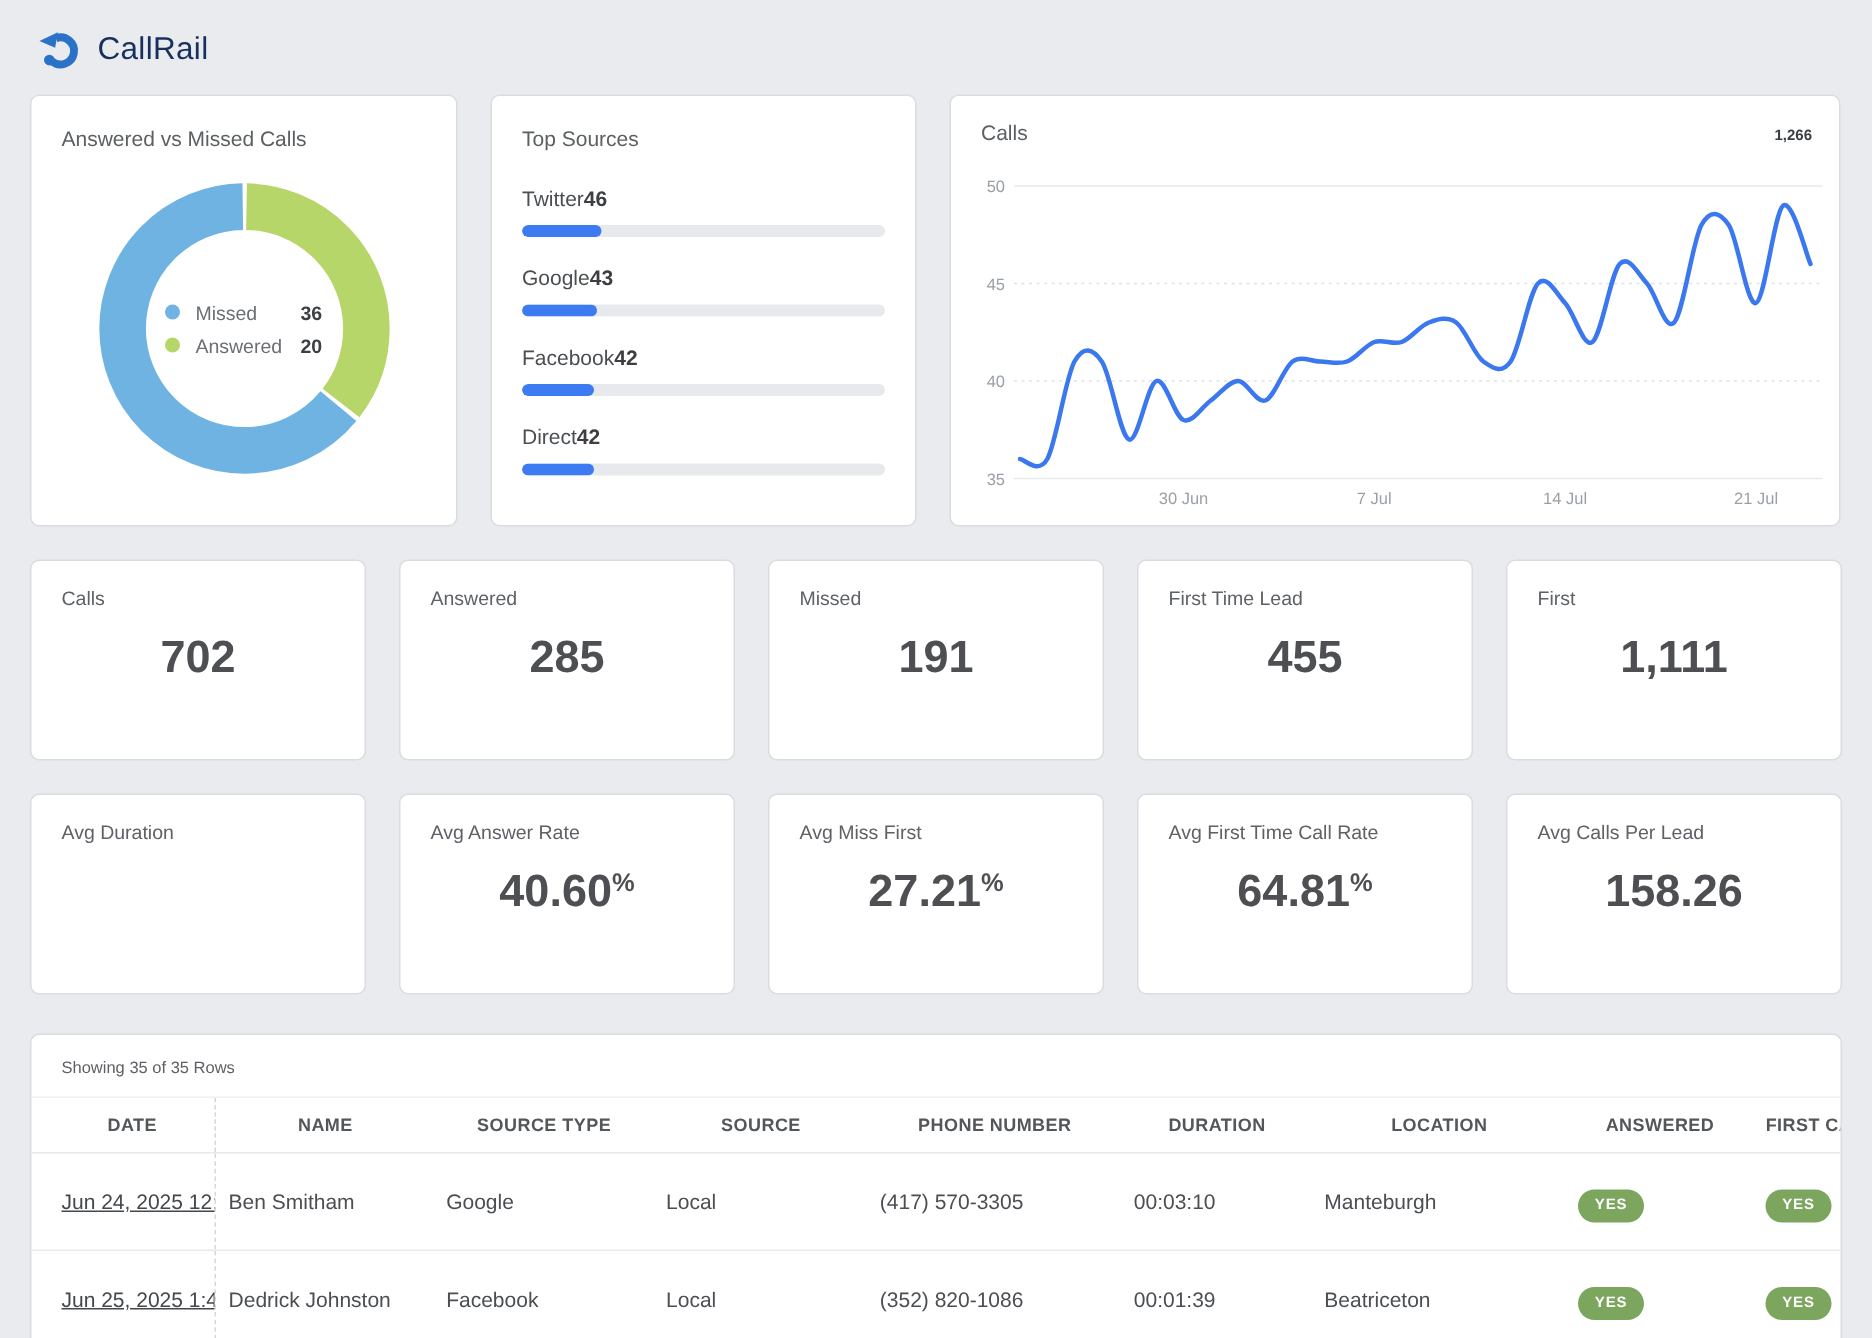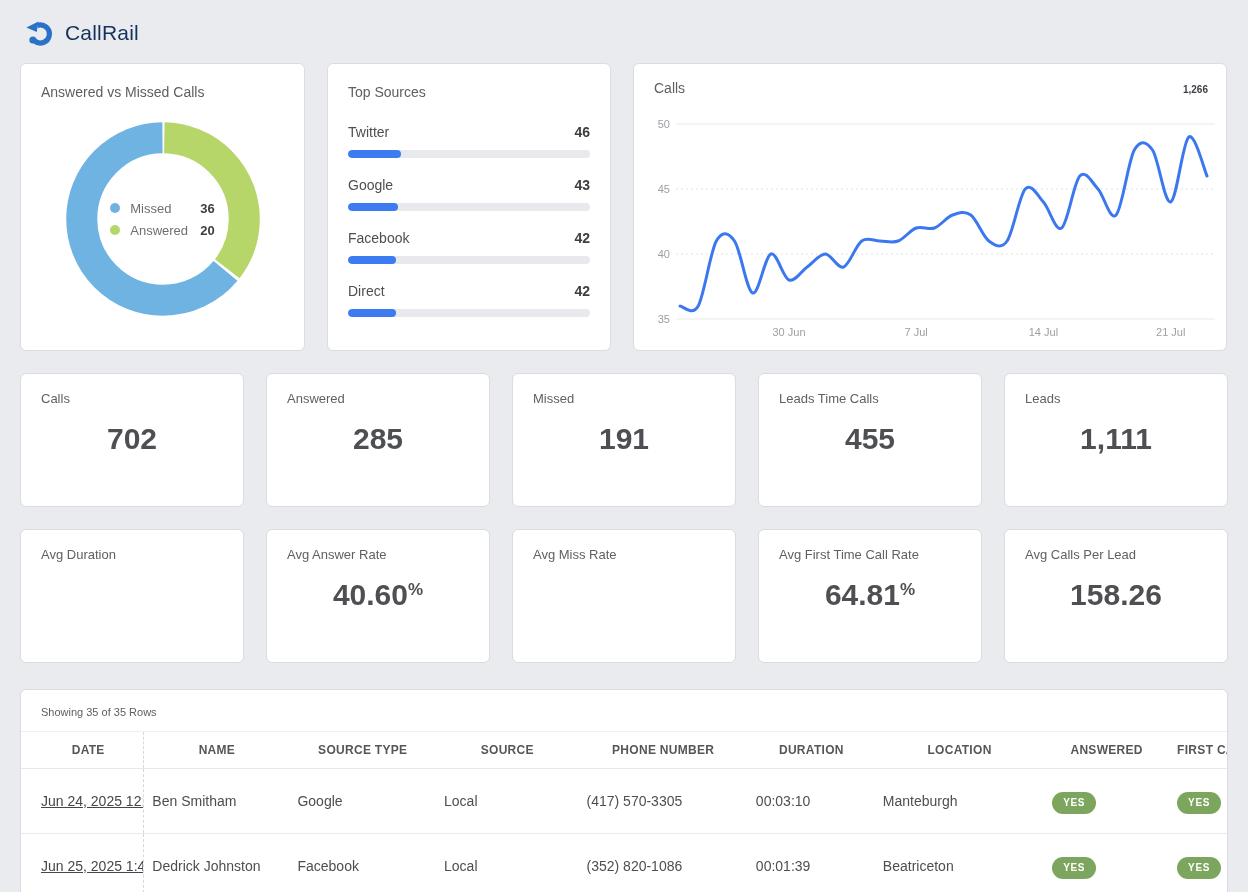--- a/index.html
+++ b/index.html
@@ -21,21 +21,21 @@
   .donut-wrap{position:relative;width:210px;height:210px;margin:14px auto 0}
   .donut-legend{position:absolute;inset:0;display:flex;flex-direction:column;
       align-items:center;justify-content:center;gap:7px}
   .lg-row{display:flex;align-items:center;font-size:13px}
   .lg-dot{width:10px;height:10px;border-radius:5px;margin-right:10px}
   .lg-label{color:#6b6f73;width:70px}
   .lg-val{font-weight:700;color:#3c3f43}
   
   .sources-list{margin-top:24px}
   .source-item{margin-bottom:19px}
-  .source-line{display:flex;justify-content:space-between;align-items:baseline;font-size:14px}
+  .source-line{display:flex;justify-content:flex-start;align-items:baseline;font-size:14px}
   .source-label{color:#4c4f52}
   .source-val{font-weight:700;color:#3c3e41}
   .source-track{height:8px;border-radius:4px;background:#e7e9ec;margin-top:10px;overflow:hidden}
   .source-fill{height:8px;border-radius:4px}
   
   .chart-head{position:absolute;left:20px;right:18px;top:16px;display:flex;
       justify-content:space-between;align-items:baseline;z-index:2}
   .chart-total{font-size:10px;font-weight:700;color:#3c3f43}
   .line-chart-svg{position:absolute;inset:0}
   
@@ -175,41 +175,43 @@
         <div class="stat-label">Answered</div>
       <div class="stat-value">
         <span class="v">285</span><span class="suf"></span></div>
       </div>
       <div class="card stat-card">
         <div class="stat-label">Missed</div>
       <div class="stat-value">
         <span class="v">191</span><span class="suf"></span></div>
       </div>
       <div class="card stat-card">
-        <div class="stat-label">Leads Time Calls</div>
+        <div class="stat-label">First Time Lead</div>
       <div class="stat-value">
         <span class="v">455</span><span class="suf"></span></div>
       </div>
       <div class="card stat-card">
-        <div class="stat-label">Leads</div>
+        <div class="stat-label">First</div>
       <div class="stat-value">
         <span class="v">1,111</span><span class="suf"></span></div>
       </div>
     </div>
   <div class="stats-row" style="" id="stats-b">
       <div class="card stat-card">
         <div class="stat-label">Avg Duration</div>
       </div>
       <div class="card stat-card">
         <div class="stat-label">Avg Answer Rate</div>
       <div class="stat-value">
         <span class="v">40.60</span><span class="suf">%</span></div>
       </div>
       <div class="card stat-card">
-        <div class="stat-label">Avg Miss Rate</div>
+        <div class="stat-label">Avg Miss First</div>
+      <div class="stat-value">
+        <span class="v">27.21</span><span class="suf">%</span></div>
       </div>
       <div class="card stat-card">
         <div class="stat-label">Avg First Time Call Rate</div>
       <div class="stat-value">
         <span class="v">64.81</span><span class="suf">%</span></div>
       </div>
       <div class="card stat-card">
         <div class="stat-label">Avg Calls Per Lead</div>
       <div class="stat-value">
         <span class="v">158.26</span><span class="suf"></span></div>

